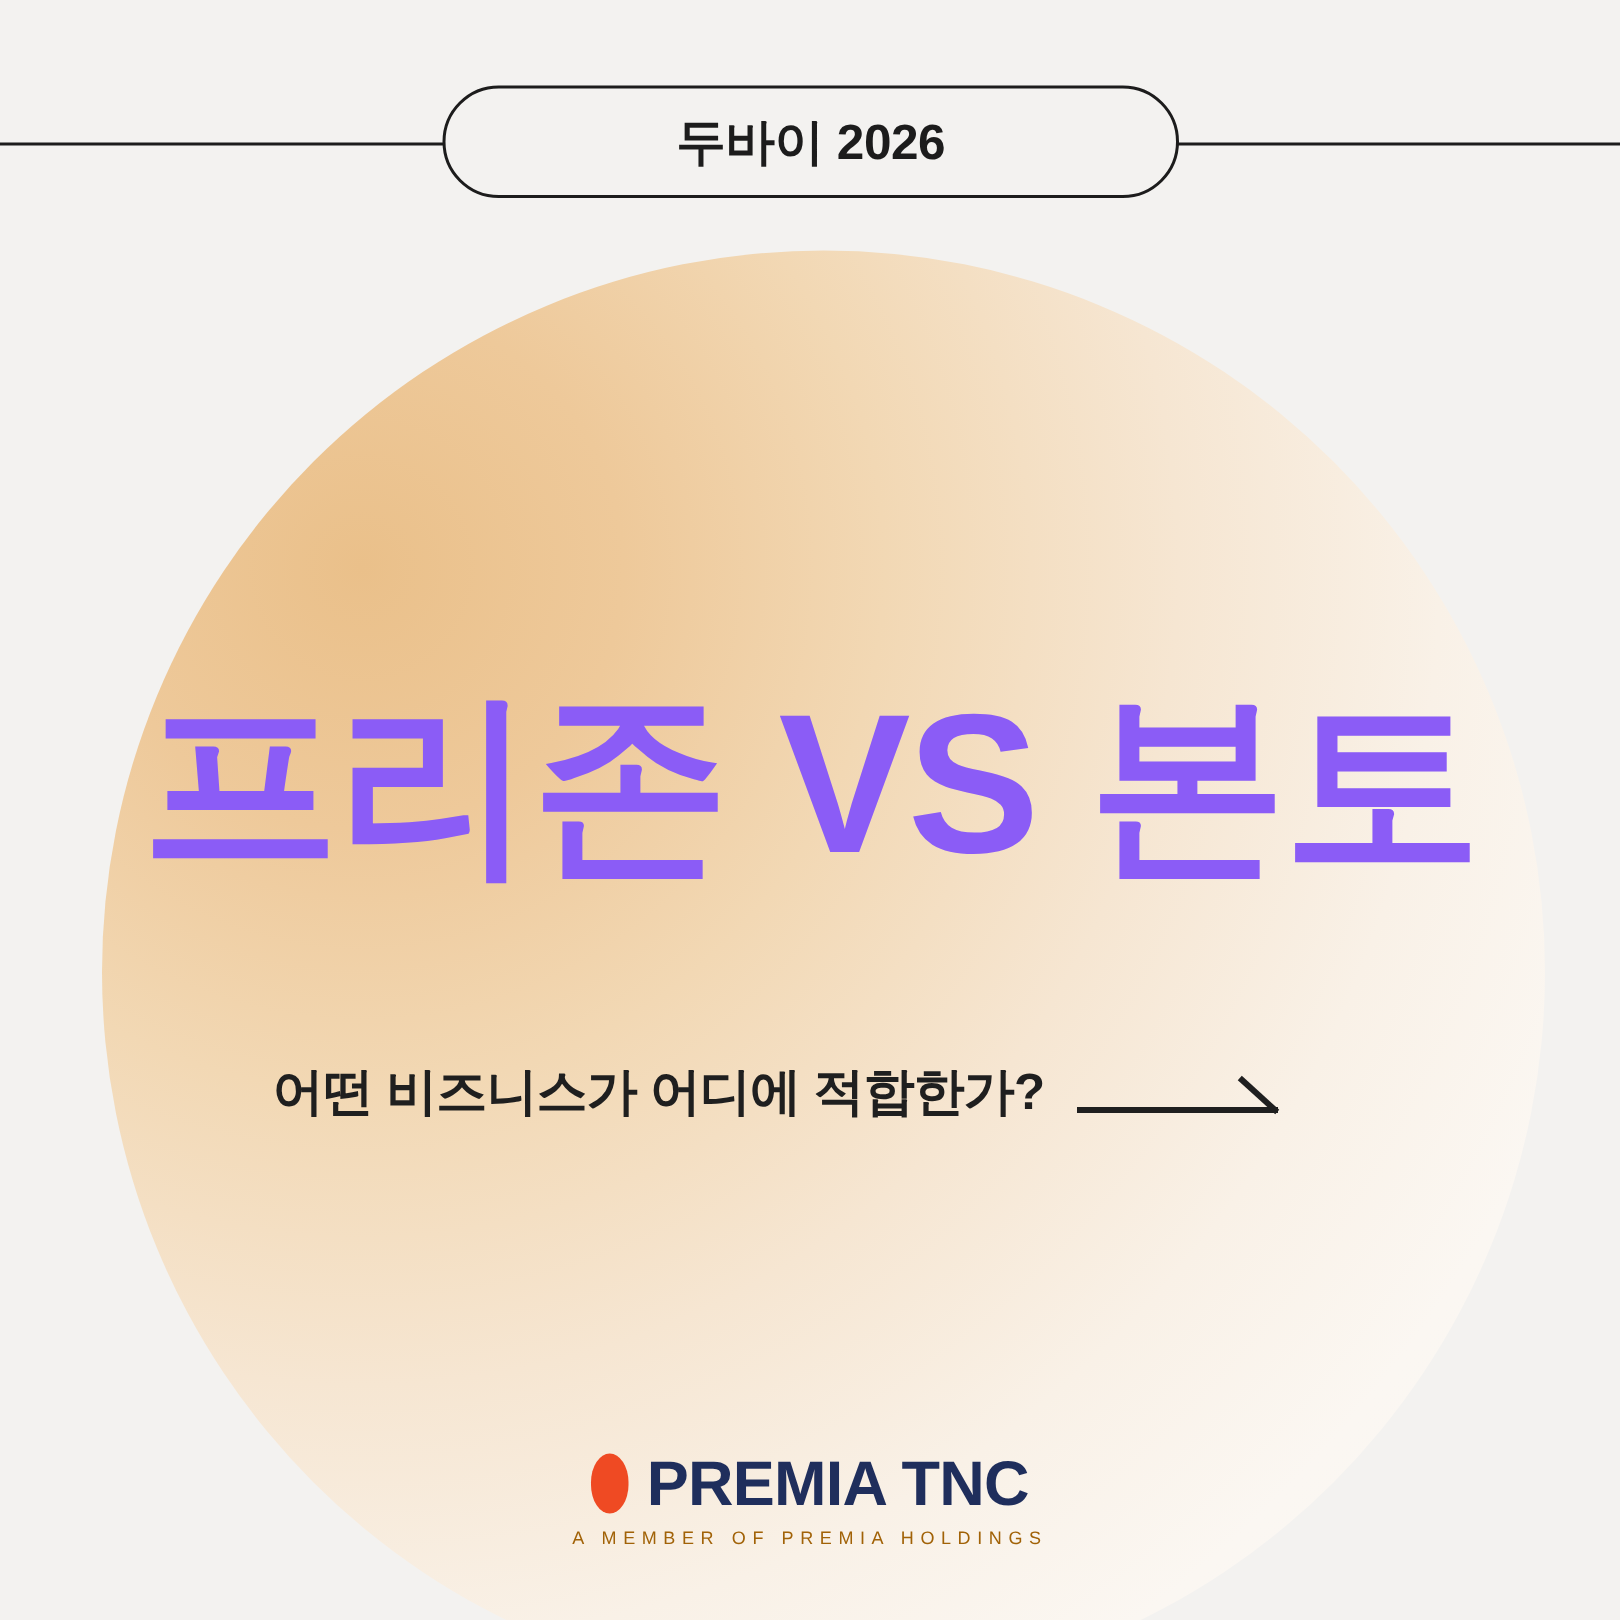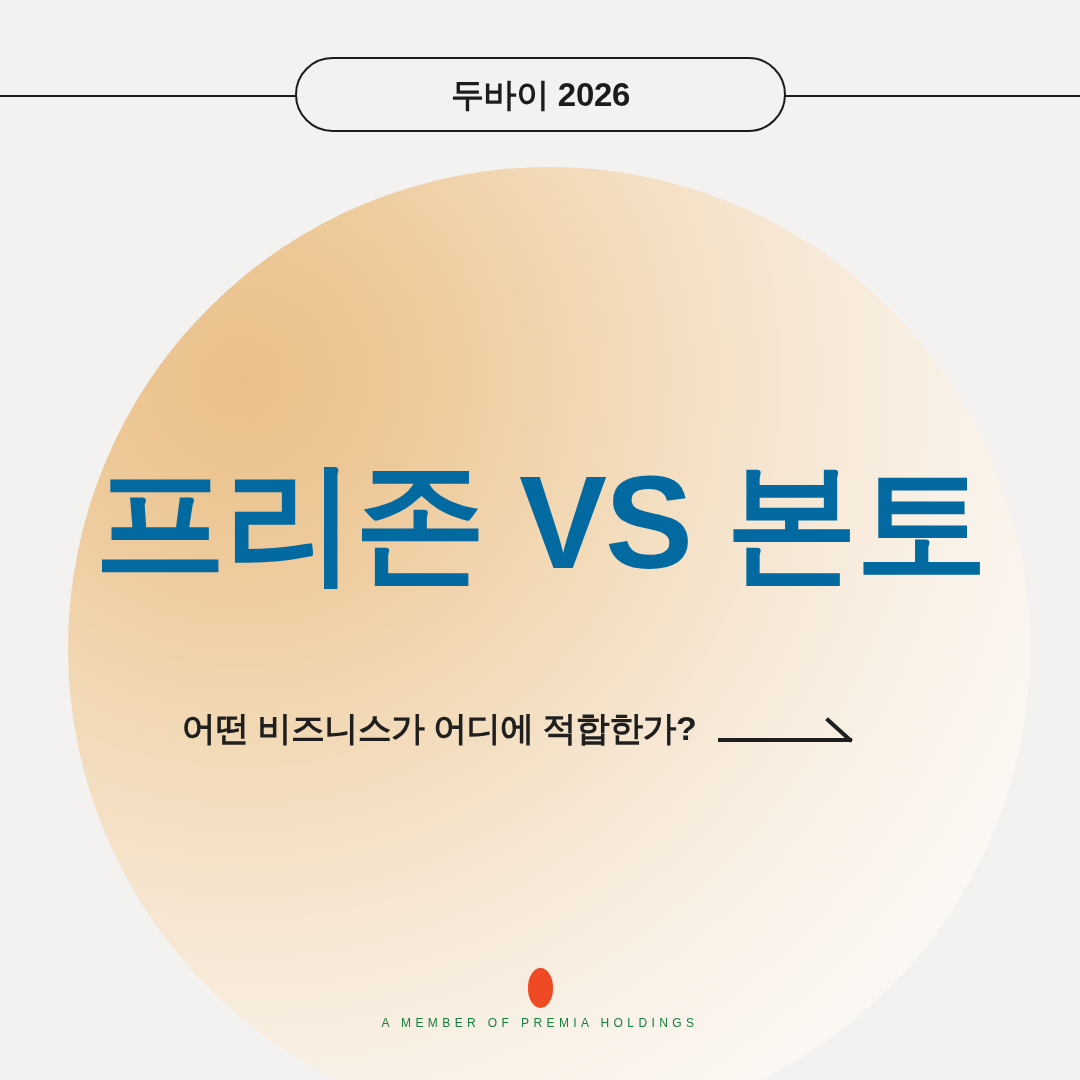--- a/index.html
+++ b/index.html
@@ -81,21 +81,21 @@
   
   .headline {
     position: absolute;
     left: 0;
     top: 452px;
     width: 1080px;
     text-align: center;
     font-size: 132px;
     font-weight: 900;
     letter-spacing: -2px;
-    color: #0369a1;
+    color: #8b5cf6;
     line-height: 1.08;
     white-space: nowrap;
   }
 
   
   .subtitle-row {
     position: absolute;
     left: 0;
     top: 708px;
     width: 1036px;
@@ -147,21 +147,21 @@
     letter-spacing: -0.5px;
     color: #1f2e5c;
     line-height: 1;
     white-space: nowrap;
   }
   .logo-tagline {
     margin-top: 9px;
     font-size: 12px;
     font-weight: 400;
     letter-spacing: 4.4px;
-    color: #15803d;
+    color: #a16207;
     line-height: 1;
     white-space: nowrap;
   }
 </style>
 </head>
 <body>
 
 <div class="canvas">
 
   <div class="hero-circle"></div>
@@ -180,17 +180,18 @@
     <span class="subtitle">어떤 비즈니스가 어디에 적합한가?</span>
     <svg class="arrow-mark" viewBox="0 0 136 40">
       <path d="M2 32 H132" stroke="#1f1f1f" stroke-width="4" fill="none" stroke-linecap="square"></path>
       <path d="M110 12 L132 32" stroke="#1f1f1f" stroke-width="4" fill="none" stroke-linecap="square"></path>
     </svg>
   </div>
 
   <div class="logo-block">
     <div class="logo-row">
       <span class="logo-mark"></span>
+      <span class="logo-word">PREMIA TNC</span>
     </div>
     <div class="logo-tagline">A MEMBER OF PREMIA HOLDINGS</div>
   </div>
 
 </div>
 
 </body></html>

